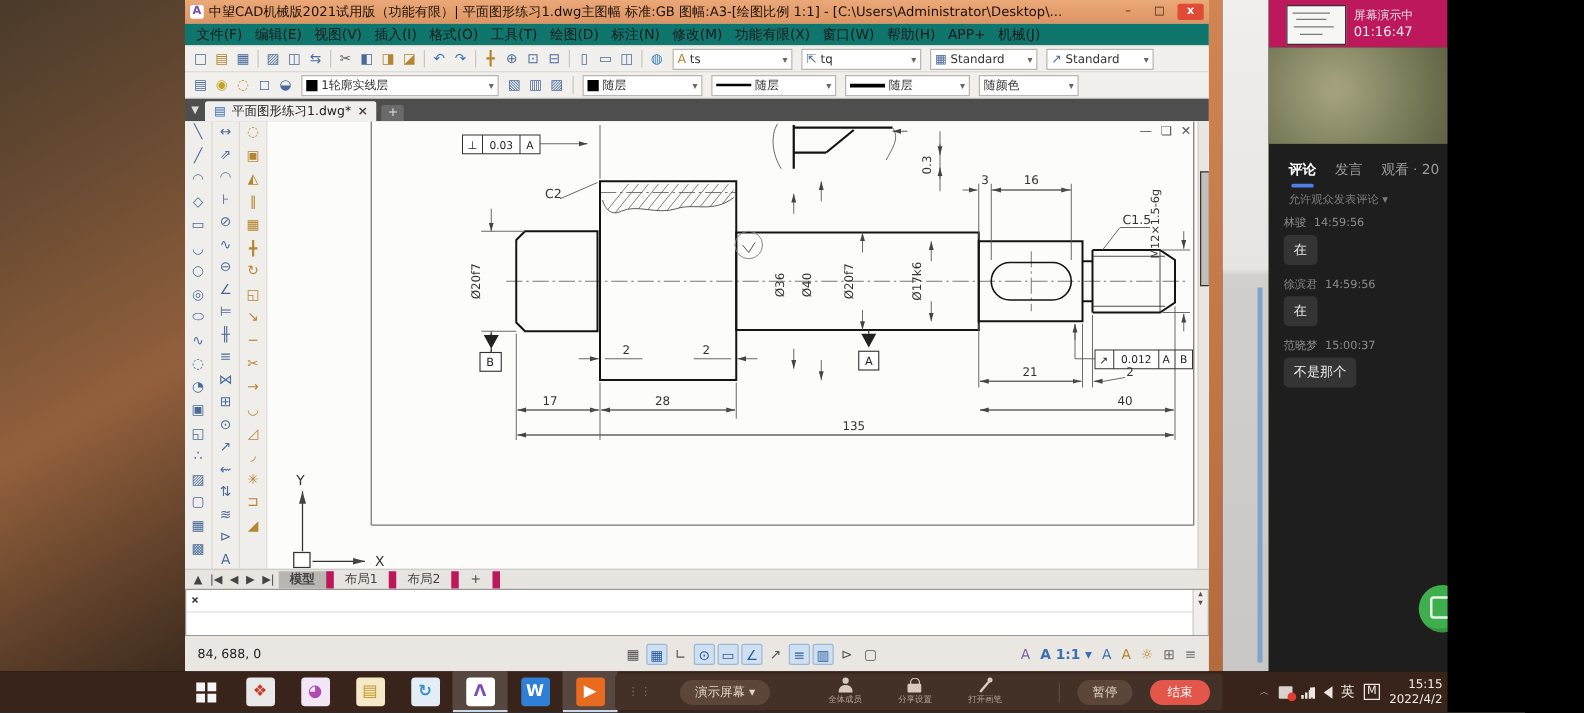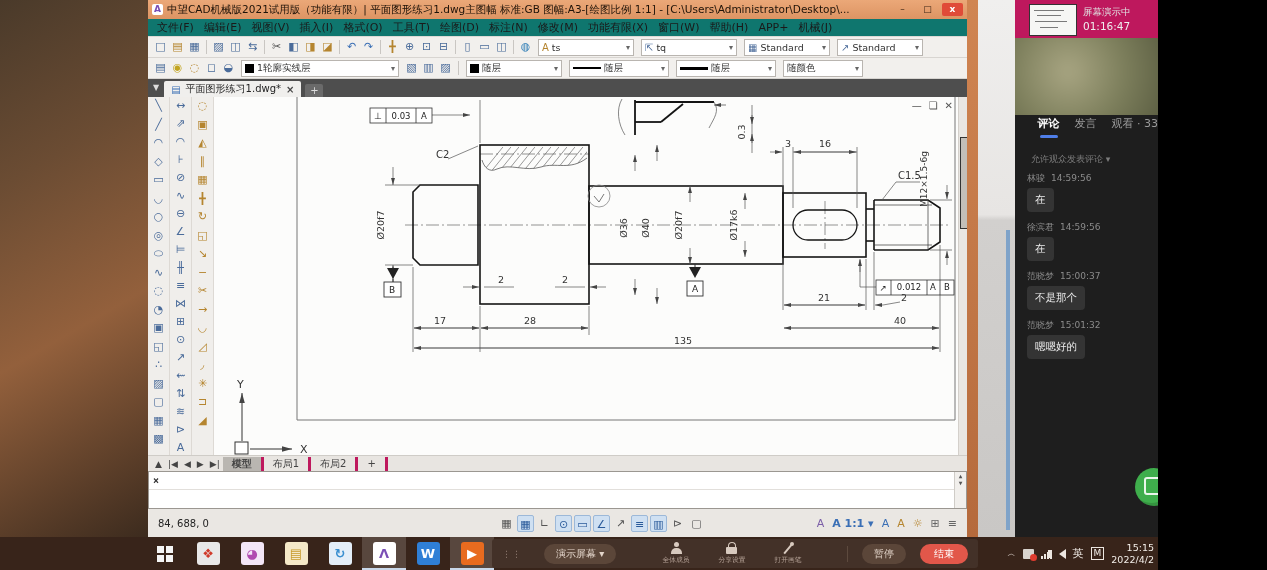--- a/index.html
+++ b/index.html
@@ -45,21 +45,21 @@
   .tool-ico.warm{color:#b5852f;}
   
   .drawarea{position:absolute;left:66px;top:97px;width:753px;height:358px;background:#fcfcfb;overflow:hidden;}
   .vscroll{position:absolute;right:0;top:0;width:8px;height:100%;background:#e9e6e2;border-left:1px solid #d4d0cb;}
   .vscroll .thumb{position:absolute;left:1px;top:40px;width:6px;height:90px;background:#c3bfb9;}
   .mdi-ctl{position:absolute;right:14px;top:4px;display:flex;gap:7px;color:#555;font-size:10px;}
   .mdi-ctl span{line-height:10px;}
   
   .layoutbar{position:absolute;left:0;top:455px;right:0;height:16px;background:#e8e5e1;border-top:1px solid #cfccc7;display:flex;align-items:center;padding-left:4px;font-size:9px;color:#444;}
   .lnav{padding:0 3px;}
-  .ltab{padding:0 9px;font-size:10px;line-height:14px;border-right:3px solid #be185d;}
+  .ltab{padding:0 9px;font-size:10px;line-height:14px;border-right:6px solid #be185d;}
   .ltab.active{background:#b9b6b1;font-weight:bold;}
   
   .cmdarea{position:absolute;left:0;top:471px;right:0;height:38px;background:#fff;border:1px solid #9b9791;box-sizing:border-box;font-family:"DejaVu Sans Mono","Liberation Mono",monospace;}
   .cmdrow1{display:flex;align-items:center;height:17px;border-bottom:1px solid #e2dfdb;}
   .cmd-x{width:14px;text-align:center;color:#333;font-weight:bold;font-size:10px;}
   .cmd-text{font-size:11px;color:#111;}
   .cmdscroll{position:absolute;right:0;top:0;width:11px;height:100%;border-left:1px solid #cfccc7;background:#f1efec;font-size:6px;color:#555;text-align:center;}
   
   .statusbar{position:absolute;left:0;top:509px;right:0;height:28px;background:#eae7e3;display:flex;align-items:center;}
   .coords{width:150px;padding-left:10px;font-size:10px;color:#222;}
@@ -106,21 +106,21 @@
   
   .stream{left:1015px;top:0;width:143px;height:537px;background:#1e1e1e;overflow:hidden;}
   .share-head{position:absolute;left:0;top:0;width:100%;height:38px;background:#be185d;}
   .thumb{position:absolute;left:14px;top:4px;width:46px;height:30px;background:#f6f6f4;border:1px solid #333;}
   .thumb i{position:absolute;background:#7a7a7a;}
   .sh-label{position:absolute;left:68px;top:6px;font-size:9.5px;color:#e0e0e0;}
   .sh-timer{position:absolute;left:68px;top:20px;font-size:10.5px;color:#efefef;}
   .webcam{position:absolute;left:0;top:38px;width:100%;height:77px;overflow:hidden;background:#5c5f45;}
   .webcam i{position:absolute;left:-15%;top:-15%;width:130%;height:130%;filter:blur(7px);
     background:radial-gradient(circle at 40% 45%,#a9a683 0%,#7d7f5c 45%,#4e5138 100%);}
-  .tabsrow{position:absolute;left:0;top:107px;width:100%;height:33px;display:flex;align-items:center;gap:15px;padding-left:16px;box-sizing:border-box;justify-content:flex-end;}
+  .tabsrow{position:absolute;left:0;top:119px;width:100%;height:33px;display:flex;align-items:center;gap:15px;padding-left:16px;box-sizing:border-box;}
   .stab{font-size:11px;color:#9b9b9b;position:relative;}
   .stab.active{color:#fff;font-weight:bold;}
   .stab.active:after{content:"";position:absolute;left:2px;right:2px;bottom:-7px;height:3px;background:#4f7ee8;border-radius:2px;}
   .perm{position:absolute;left:16px;top:153px;font-size:9px;color:#7c7c7c;}
   .msgs{position:absolute;left:12px;top:172px;right:0;bottom:0;}
   .msg{margin-bottom:9px;}
   .msg-meta{font-size:9px;color:#8b8b8b;margin-bottom:3px;}
   .msg-meta .mtime{margin-left:6px;text-align:center;}
   .bubble{display:inline-block;background:#343434;color:#ececec;font-size:10.5px;padding:5px 8px;border-radius:4px;max-width:118px;}
   .green-fab{position:absolute;left:120px;top:468px;width:38px;height:38px;border-radius:50%;background:#3fae4c;box-shadow:inset -3px -3px 0 rgba(0,0,0,.15);}
@@ -682,25 +682,24 @@
       </span>
       <span class="sh-label">屏幕演示中</span>
       <span class="sh-timer">01:16:47</span>
     </div>
     <div class="webcam">
         <i></i>
       </div>
     <div class="tabsrow">
       <span class="stab active">评论</span>
       <span class="stab">发言</span>
-      <span class="stab">观看 · 33</span>
+      <span class="stab">观看 · 20</span>
     </div>
     <div class="perm">允许观众发表评论 ▾</div>
     <div class="msgs" id="msgs">
         <div class="msg"><div class="msg-meta"><span class="mname">林骏</span><span class="mtime">14:59:56</span></div><span class="bubble">在</span></div>
         <div class="msg"><div class="msg-meta"><span class="mname">徐滨君</span><span class="mtime">14:59:56</span></div><span class="bubble">在</span></div>
         <div class="msg"><div class="msg-meta"><span class="mname">范晓梦</span><span class="mtime">15:00:37</span></div><span class="bubble">不是那个</span></div>
-        <div class="msg"><div class="msg-meta"><span class="mname">范晓梦</span><span class="mtime">15:01:32</span></div><span class="bubble">嗯嗯好的</span></div>
       </div>
     <div class="green-fab"></div>
   </div>
 
 </div>
 
 </body></html>

